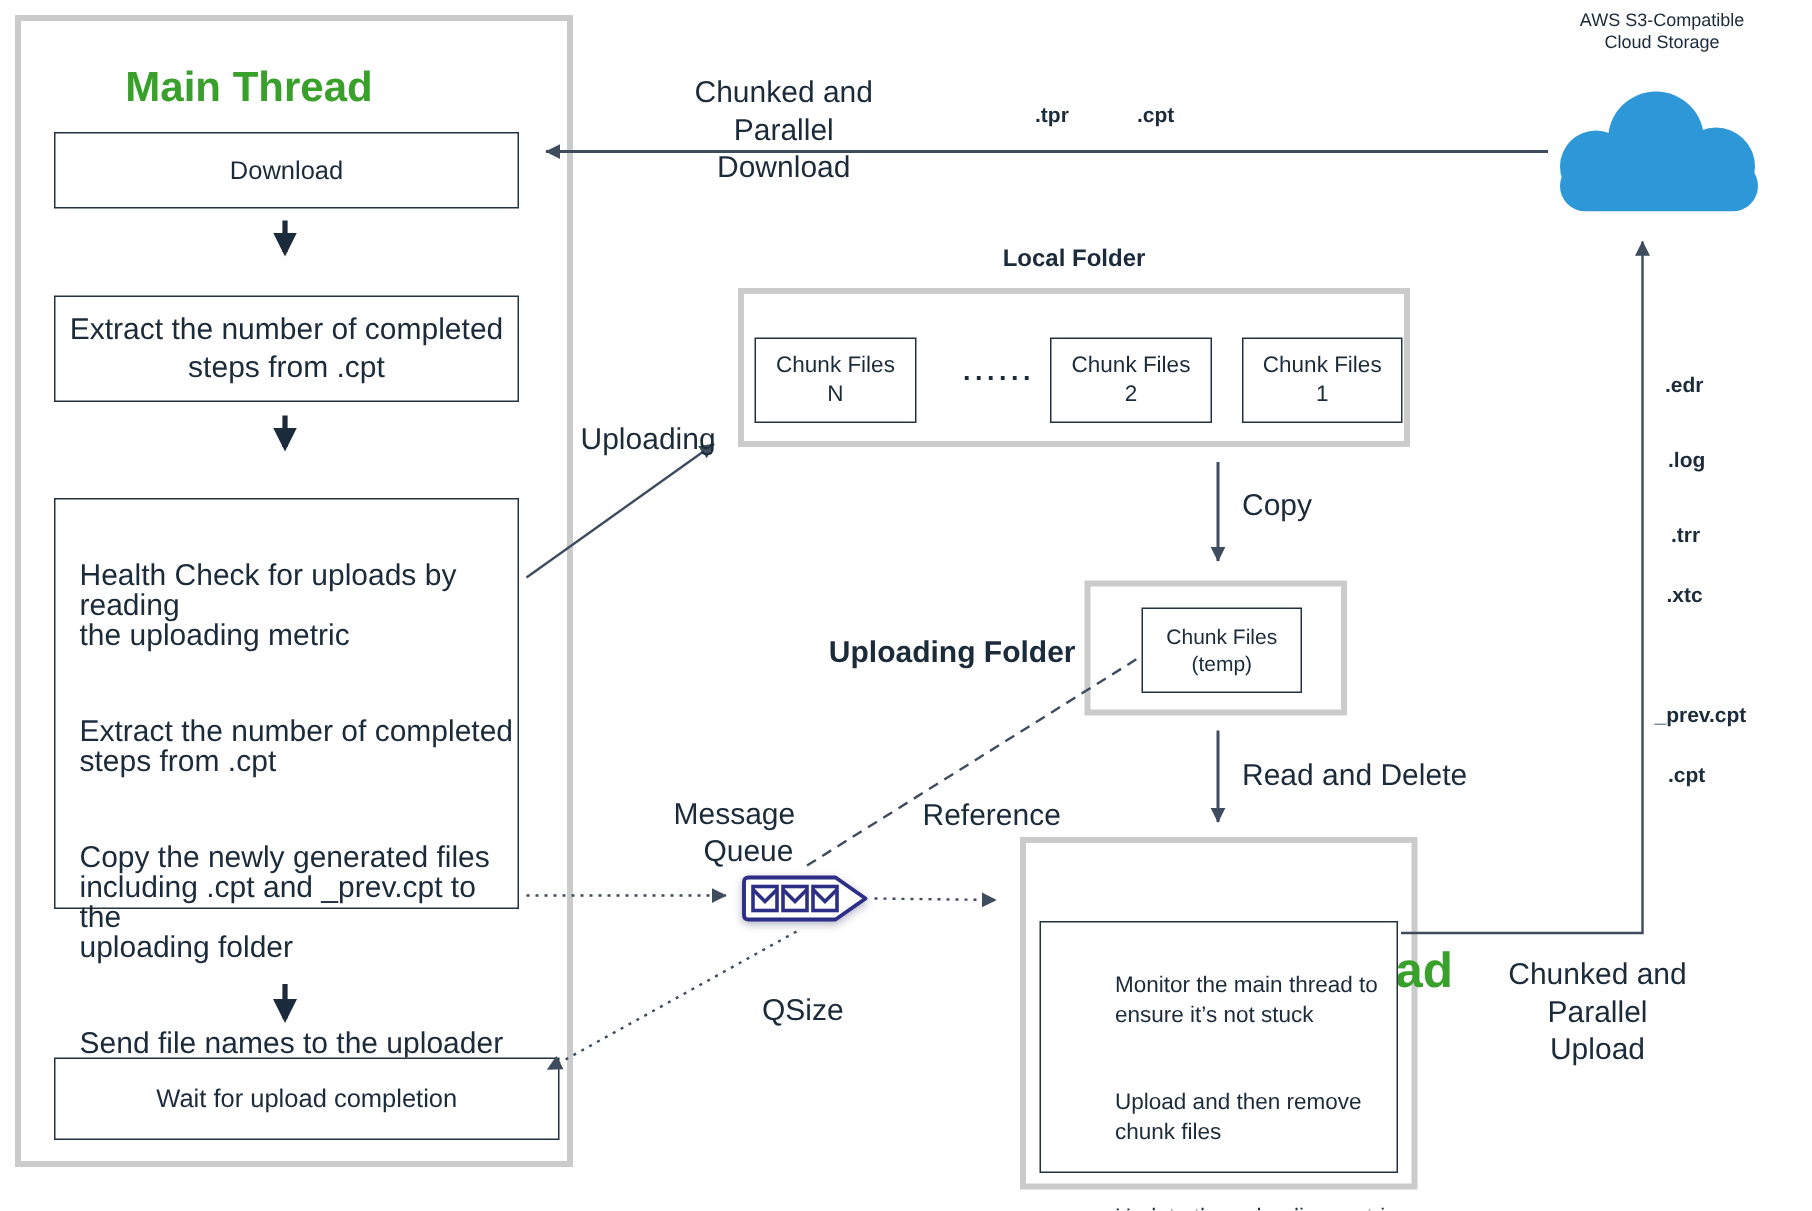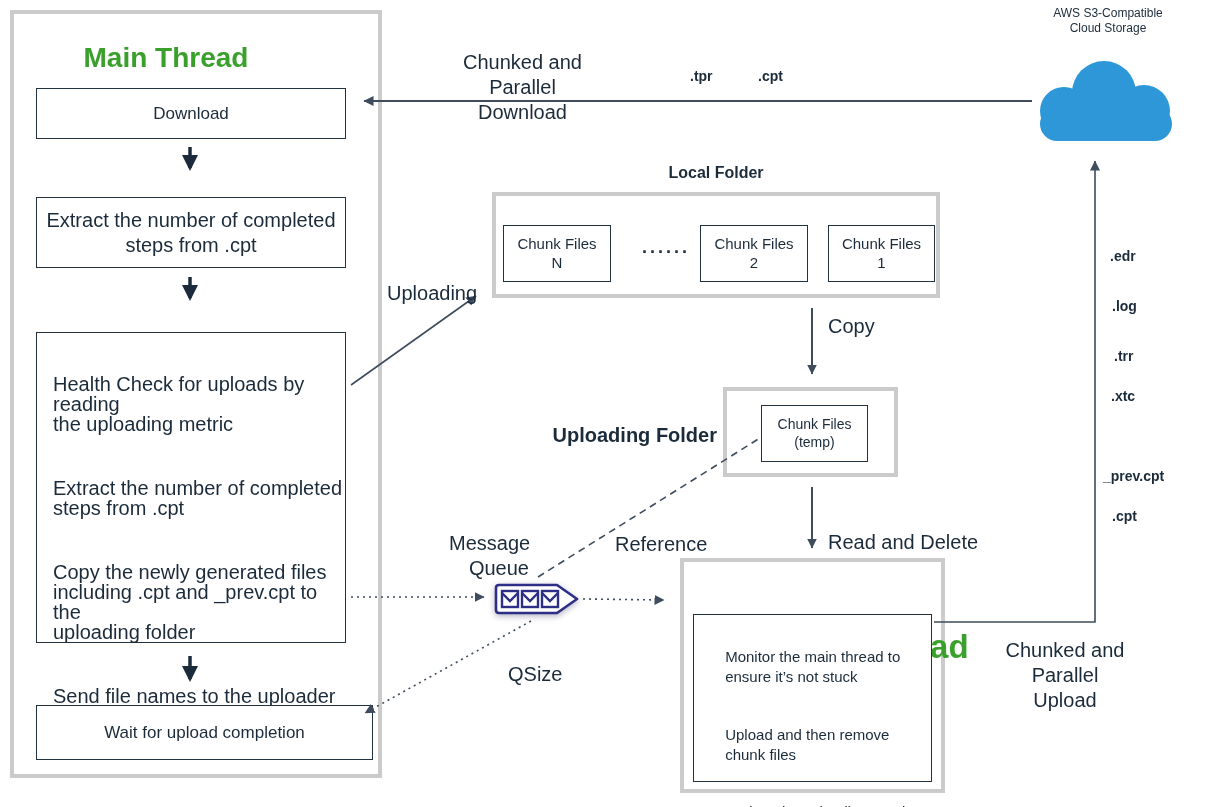--- a/index.html
+++ b/index.html
@@ -26,21 +26,21 @@
 
 <div id="stage">
 
   <div class="panel" style="left:10px;top:10px;width:372px;height:768px;"></div>
   <div class="lbl green center" style="left:10px;top:40px;width:312px;font-size:28px;">Main Thread</div>
 
   <div class="nbox f17" style="left:36px;top:88px;width:310px;height:51px;">Download</div>
   <div class="nbox f16" style="left:36px;top:197px;width:310px;height:71px;">Extract the number of completed
 steps from .cpt</div>
 
-  <div class="nbox" style="left:36px;top:332px;width:310px;height:311px;align-items:flex-start;justify-content:flex-end;">
+  <div class="nbox" style="left:36px;top:332px;width:310px;height:274px;align-items:flex-start;justify-content:flex-end;">
     <div class="tasks f16" style="text-align:left;padding:16px 0 0 16px;">
       <p>Health Check for uploads by reading
 the uploading metric</p>
       <p>Extract the number of completed
 steps from .cpt</p>
       <p>Copy the newly generated files
 including .cpt and _prev.cpt to the
 uploading folder</p>
       <p>Send file names to the uploader
 thread for asynchronous uploading</p>
@@ -61,21 +61,21 @@
   </div>
 
   <div class="lbl bold" style="left:495px;top:423px;width:222px;font-size:20px;text-align:right;">Uploading Folder</div>
   <div class="panel" style="left:723px;top:387px;width:175px;height:90px;">
     <div class="nbox" style="left:34px;top:14px;width:107px;height:57px;font-size:14px;">Chunk Files
 (temp)</div>
   </div>
 
   <div class="panel" style="left:680px;top:558px;width:265px;height:235px;"></div>
   <div class="lbl green center" style="left:680px;top:578px;width:315px;font-size:33px;margin-top:48px;">Uploader Thread</div>
-  <div class="nbox" style="left:693px;top:614px;width:239px;height:168px;align-items:flex-start;justify-content:center;">
+  <div class="nbox" style="left:693px;top:614px;width:239px;height:168px;align-items:flex-start;justify-content:flex-end;">
     <div class="tasks" style="text-align:left;padding:13px 0 0 13px;font-size:15px;">
       <p>Monitor the main thread to
 ensure it’s not stuck</p>
       <p>Upload and then remove
 chunk files</p>
       <p>Update the uploading metric</p>
     </div>
   </div>
 
   <div class="lbl center" style="left:1018px;top:6px;width:180px;font-size:12px;">AWS S3-Compatible
@@ -132,22 +132,22 @@
     <path d="M531,621 L365,713" stroke="#3e4c5e" stroke-width="1.6" fill="none" stroke-dasharray="2 4" marker-end="url(#ah)"></path>
 
     <path d="M538,577 L760,438" stroke="#3e4c5e" stroke-width="1.6" fill="none" stroke-dasharray="7 5"></path>
   </svg>
 
   <div class="lbl f16 center" style="left:430px;top:50px;width:185px;">Chunked and Parallel
 Download</div>
   <div class="lbl f18b" style="left:690px;top:68px;">.tpr</div>
   <div class="lbl f18b" style="left:758px;top:68px;">.cpt</div>
   <div class="lbl f16" style="left:387px;top:281px;">Uploading</div>
-  <div class="lbl f16" style="left:828px;top:314px;">Copy</div>
-  <div class="lbl f16" style="left:828px;top:530px;">Read and Delete</div>
+  <div class="lbl f16" style="left:828px;top:325px;">Copy</div>
+  <div class="lbl f16" style="left:828px;top:505px;">Read and Delete</div>
   <div class="lbl f16 center" style="left:449px;top:531px;width:80px;text-align:right;">Message
 Queue</div>
   <div class="lbl f16" style="left:615px;top:532px;">Reference</div>
   <div class="lbl f16" style="left:508px;top:662px;">QSize</div>
   <div class="lbl f16 center" style="left:985px;top:638px;width:160px;">Chunked and Parallel
 Upload</div>
 
   <div class="lbl f18b" style="left:1110px;top:248px;">.edr</div>
   <div class="lbl f18b" style="left:1112px;top:298px;">.log</div>
   <div class="lbl f18b" style="left:1114px;top:348px;">.trr</div>

